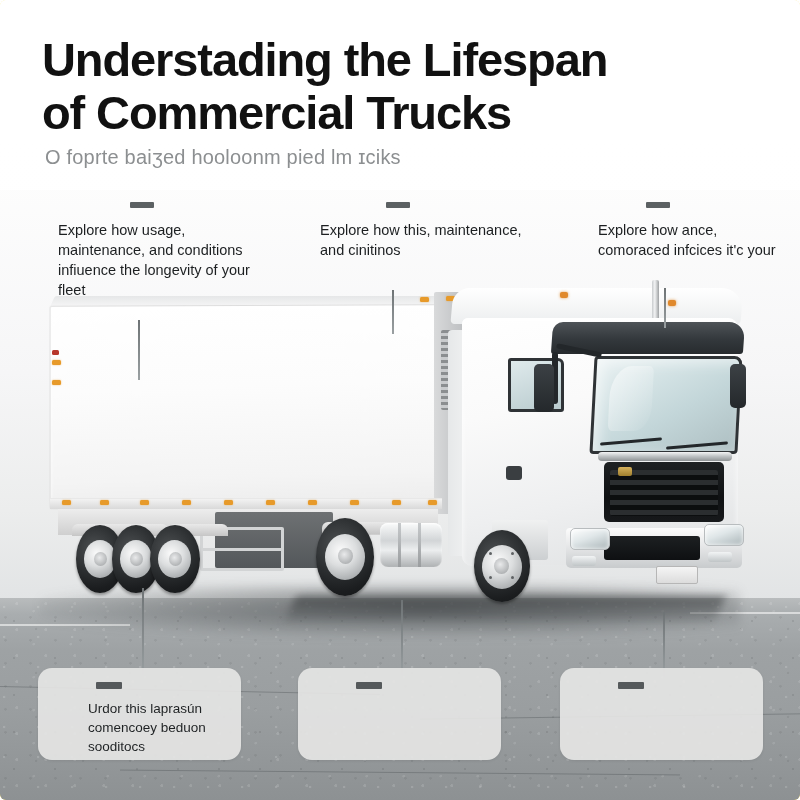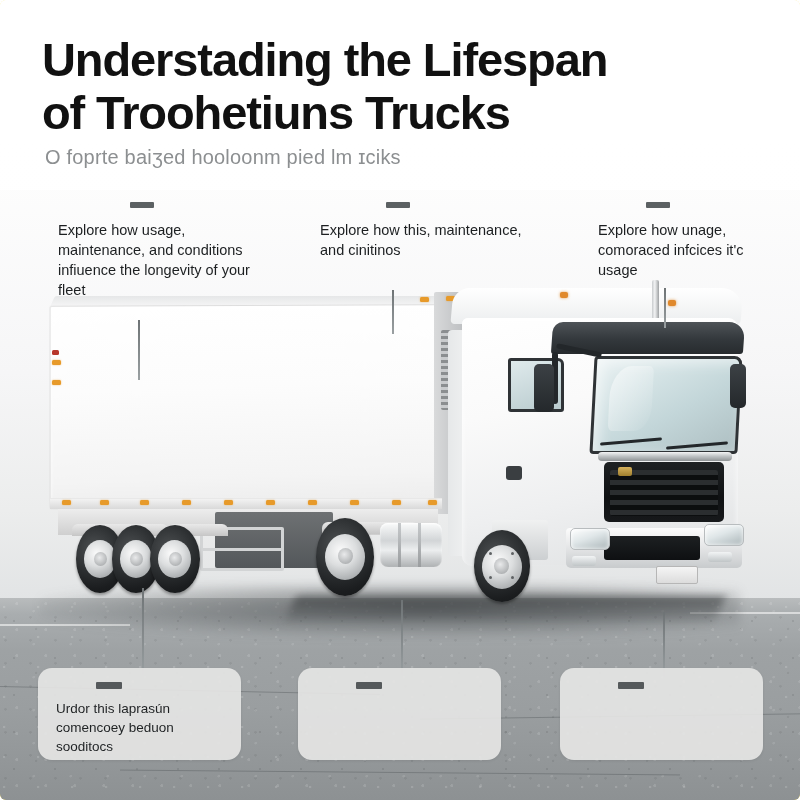--- a/index.html
+++ b/index.html
@@ -442,20 +442,21 @@
   .card .dash {
     width: 26px; height: 7px;
     background: #55595b;
     margin: 0 0 10px 40px;
     border-radius: 1px;
   }
   .card-text {
     font-size: 13.5px;
     line-height: 19px;
     color: #1f2224;
+    margin-left: 32px;
   }
 </style>
 </head>
 <body>
 
 <div id="infographic">
 
   <div class="scene">
     <div class="sky"></div>
     <div class="ground"></div>
@@ -554,40 +555,40 @@
     <div class="hub" style="left:494px; top:558px; width:15px; height:16px;"></div>
     <div class="lug" style="left:489px; top:552px;"></div>
     <div class="lug" style="left:511px; top:552px;"></div>
     <div class="lug" style="left:489px; top:576px;"></div>
     <div class="lug" style="left:511px; top:576px;"></div>
   </div>
 
   <div class="header">
     <div class="title">
       <div>Understading the Lifespan</div>
-      <div>of Troohetiuns Trucks</div>
+      <div>of Commercial Trucks</div>
     </div>
     <div class="subtitle">O foprte baiʒed hooloonm pied lm ɪciks</div>
   </div>
 
   <div class="callout-top" style="left:58px; top:202px;">
     <div class="dash" style="margin-left:72px;"></div>
     <div class="callout-text">Explore how usage, maintenance, and conditions infiuence the longevity of your fleet</div>
   </div>
   <div class="leader" style="left:138px; top:320px; height:60px;"></div>
 
   <div class="callout-top" style="left:320px; top:202px;">
     <div class="dash" style="margin-left:66px;"></div>
     <div class="callout-text">Explore how this, maintenance, and cinitinos</div>
   </div>
   <div class="leader" style="left:392px; top:290px; height:44px;"></div>
 
   <div class="callout-top" style="left:598px; top:202px; width:180px;">
     <div class="dash" style="margin-left:48px;"></div>
-    <div class="callout-text">Explore how unage, comoraced infcices it'c usage</div>
+    <div class="callout-text">Explore how ance, comoraced infcices it'c your</div>
   </div>
   <div class="leader" style="left:664px; top:288px; height:40px;"></div>
 
   <div class="leader" style="left:142px; top:588px; height:92px;"></div>
   <div class="card" style="left:38px; top:668px;">
     <div class="dash"></div>
     <div class="card-text">Urdor this laprasún comencoey beduon sooditocs</div>
   </div>
 
   <div class="leader" style="left:401px; top:600px; height:80px;"></div>

